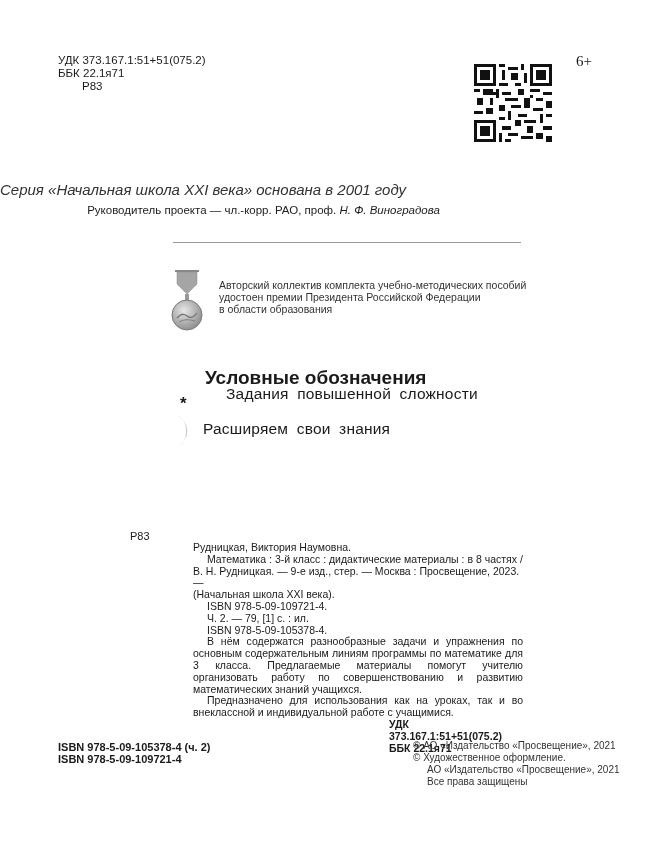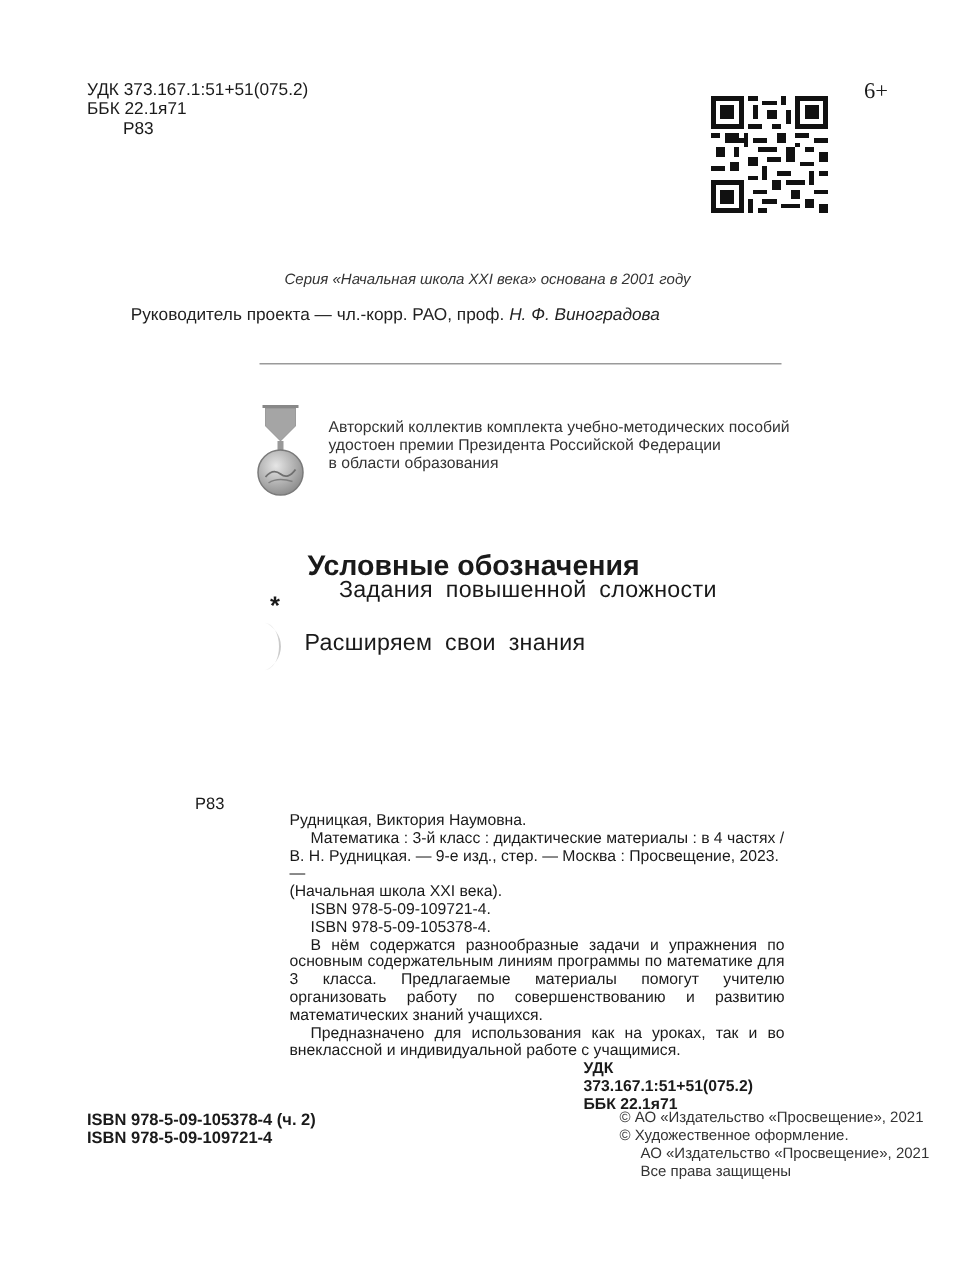--- a/index.html
+++ b/index.html
@@ -5,21 +5,21 @@
   html, body { margin: 0; padding: 0; background: #ffffff; }
   body {
     width: 650px; height: 848px; position: relative; overflow: hidden;
     font-family: "Liberation Sans", "DejaVu Sans", sans-serif; color: #1a1a1a;
   }
   .abs { position: absolute; }
   .codes { left: 58px; top: 54px; font-size: 11.5px; line-height: 13px; }
   .codes .p83 { padding-left: 24px; }
   .age { left: 576px; top: 53px; font-family: "Liberation Serif", "DejaVu Serif", serif; font-size: 15px; }
   .qr { left: 474px; top: 64px; width: 78px; height: 78px; }
-  .series { left: 0; width: 650px; top: 181px; text-align: center; font-style: italic; font-size: 10px; color: #333; }
+  .series { left: 0; width: 650px; top: 181px; font-style: italic; font-size: 15px; color: #333; }
   .leader { left: 0; width: 527px; top: 204px; text-align: center; font-size: 11.5px; color: #222; }
   .leader i { font-style: italic; }
   .divider { left: 173px; width: 348px; top: 242px; height: 1px; background: #9a9a9a; }
   .medal { left: 168px; top: 268px; width: 38px; height: 66px; }
   .award { left: 208px; top: 279px; font-size: 10.5px; line-height: 12px; color: #333; margin-left: 11px; }
   .legend-title { left: 205px; top: 367px; font-size: 19px; font-weight: bold; color: #1a1a1a; }
   .legend-row { left: 203px; font-size: 15.5px; letter-spacing: 0.2px; color: #1a1a1a; word-spacing: 4px; }
   .row1 { top: 385px; margin-left: 23px; }
   .row2 { top: 420px; }
   .star { left: 180px; top: 394px; font-size: 17px; font-weight: bold; }
@@ -146,24 +146,25 @@
     </linearGradient>
   </defs>
   <path d="M6 1 A17 17 0 0 1 6 33 A10 16 0 0 0 6 1 Z" fill="url(#moong)"></path>
 </svg>
 <div class="abs legend-row row2">Расширяем свои знания</div>
 
 <div class="abs p83-left">Р83</div>
 
 <div class="abs biblio">
   <div class="author">Рудницкая, Виктория Наумовна.</div>
-  <div class="ind">Математика : 3-й класс : дидактические материалы : в 4 частях /</div>
+  <div class="ind">Математика : 3-й класс : дидактические материалы : в 8 частях /</div>
   <div>В. Н. Рудницкая. — 9-е изд., стер. — Москва : Просвещение, 2023. —</div>
   <div>(Начальная школа XXI века).</div>
   <div class="ind2">ISBN 978-5-09-109721-4.</div>
+  <div class="ind2">Ч. 2. — 79, [1] с. : ил.</div>
   <div class="ind2">ISBN 978-5-09-105378-4.</div>
   <div class="ind" style="text-align:justify">В нём содержатся разнообразные задачи и упражнения по основным содержательным линиям программы по математике для 3 класса. Предлагаемые материалы помогут учителю организовать работу по совершенствованию и развитию математических знаний учащихся.</div>
   <div class="ind" style="text-align:justify">Предназначено для использования как на уроках, так и во внеклассной и индивидуальной работе с учащимися.</div>
   <div class="codes-r">УДК 373.167.1:51+51(075.2)</div>
   <div class="codes-r">ББК 22.1я71</div>
 </div>
 
 <div class="abs isbn-bottom">
   <div>ISBN 978-5-09-105378-4 (ч. 2)</div>
   <div>ISBN 978-5-09-109721-4</div>

